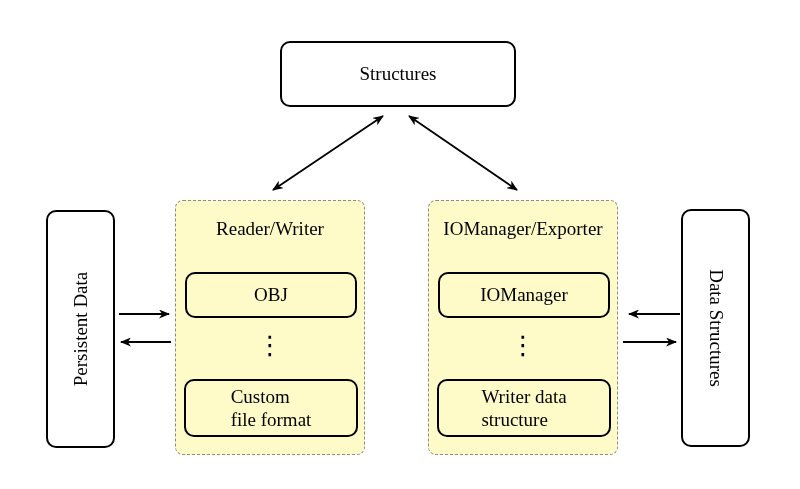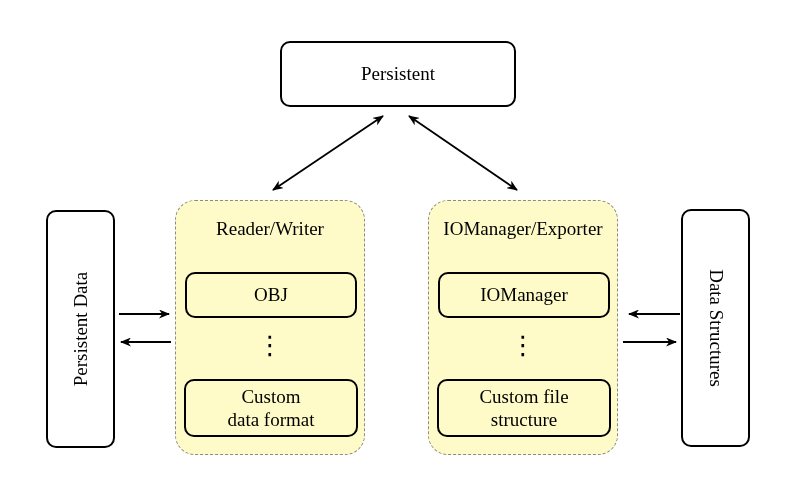--- a/index.html
+++ b/index.html
@@ -34,34 +34,34 @@
     white-space:nowrap;font-size:19px;
   }
   .rot-ccw{transform:translate(-50%,-50%) rotate(-90deg);}
   .rot-cw{transform:translate(-50%,-50%) rotate(90deg);}
 
   .panel{
     position:absolute;box-sizing:border-box;
     width:190px;height:255px;top:200px;
     background:var(--panel-fill,#fffbc8);
     border:1.6px dashed var(--panel-border,#8a8a8a);
-    border-radius:20px;
+    border-radius:8px;
   }
   #reader-writer{left:175px;}
   #importer-exporter{left:428px;}
   .panel-title{
     position:absolute;top:17px;left:0;width:100%;
     text-align:center;font-size:19px;
   }
   .inner-node{
     position:absolute;box-sizing:border-box;
     border:2.8px solid var(--node-border,#000);
     border-radius:10px;
     display:flex;align-items:center;justify-content:center;
-    text-align:center;font-size:19px;line-height:1.22;
+    text-align:left;font-size:19px;line-height:1.22;
     white-space:pre-line;
   }
   .inner-top{left:9px;top:71px;width:172px;height:46px;}
   .inner-bottom{left:8px;top:178px;width:174px;height:58px;}
   .dots{
     position:absolute;top:131px;left:0;width:100%;
     text-align:center;font-size:26px;line-height:1;
     font-family:"DejaVu Sans",sans-serif;
   }
 </style>
@@ -78,40 +78,40 @@
     </defs>
     <line x1="383" y1="116" x2="273" y2="190" stroke="#000" stroke-width="1.8" marker-start="url(#ah)" marker-end="url(#ah)"></line>
     <line x1="409" y1="116" x2="517" y2="190" stroke="#000" stroke-width="1.8" marker-start="url(#ah)" marker-end="url(#ah)"></line>
     <line x1="119" y1="314" x2="169" y2="314" stroke="#000" stroke-width="1.8" marker-end="url(#ah)"></line>
     <line x1="171" y1="342" x2="121" y2="342" stroke="#000" stroke-width="1.8" marker-end="url(#ah)"></line>
     <line x1="680" y1="314" x2="629" y2="314" stroke="#000" stroke-width="1.8" marker-end="url(#ah)"></line>
     <line x1="623" y1="342" x2="676" y2="342" stroke="#000" stroke-width="1.8" marker-end="url(#ah)"></line>
   </svg>
 
   <div class="node" id="iomanager">
-    <span>Persistent</span>
+    <span>Structures</span>
   </div>
 
   <div class="side-box" id="persistent-data">
     <span class="rot-label rot-ccw">Persistent Data</span>
   </div>
 
   <div class="panel" id="reader-writer">
     <div class="panel-title">Reader/Writer</div>
     <div class="inner-node inner-top">OBJ</div>
     <div class="dots">⋮</div>
     <div class="inner-node inner-bottom">Custom
-data format</div>
+file format</div>
   </div>
 
   <div class="panel" id="importer-exporter">
     <div class="panel-title">IOManager/Exporter</div>
     <div class="inner-node inner-top">IOManager</div>
     <div class="dots">⋮</div>
-    <div class="inner-node inner-bottom">Custom file
+    <div class="inner-node inner-bottom">Writer data
 structure</div>
   </div>
 
   <div class="side-box" id="data-structures">
     <span class="rot-label rot-cw">Data Structures</span>
   </div>
 
 </div>
 
 </body></html>

